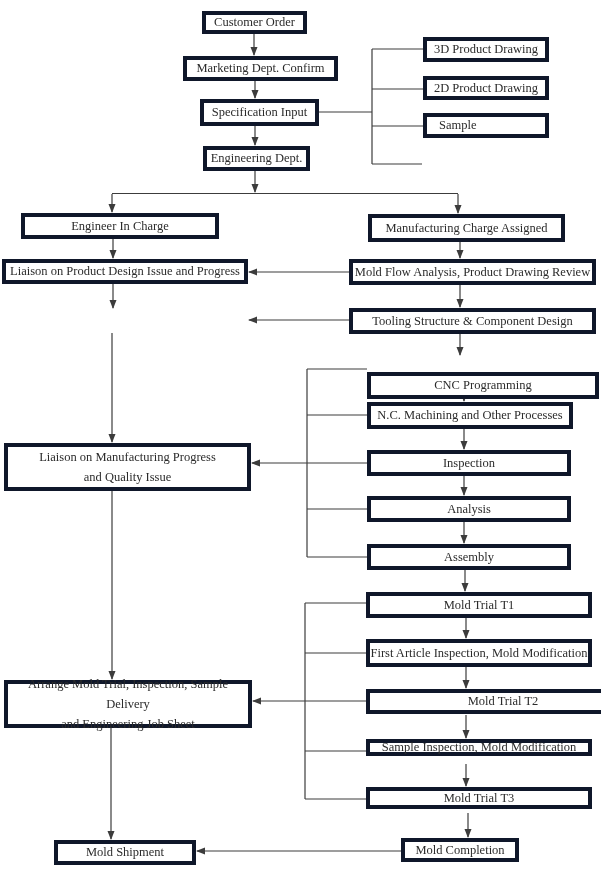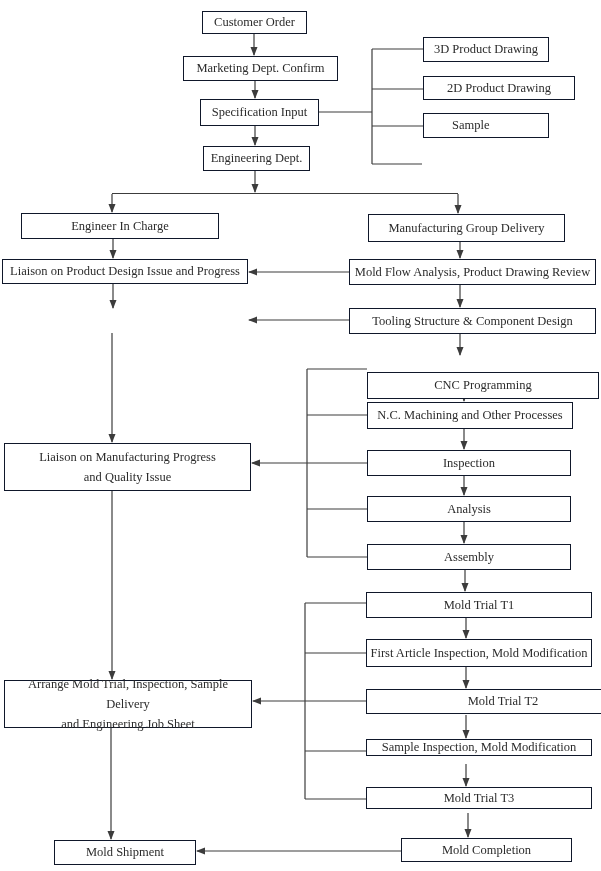--- a/index.html
+++ b/index.html
@@ -9,31 +9,31 @@
     background:#ffffff;
     font-family:"Liberation Serif", serif;
     color:#2b2b2b;
     overflow:hidden;
   }
   #wires{position:absolute;left:0;top:0;width:601px;height:871px;}
   .node{
     position:absolute;
     box-sizing:border-box;
     background:#ffffff;
-    border:1px solid #0f172a;
+    border:4px solid #0f172a;
     display:flex;
     align-items:center;
     justify-content:center;
     text-align:center;
     white-space:nowrap;
     font-size:12.5px;
     line-height:1.2;
   }
   .node.wrap{white-space:pre-line;line-height:1.6;}
-  .node.left{justify-content:flex-start;padding-left:28px;}
+  .node.left{justify-content:flex-start;padding-left:12px;}
 </style>
 </head>
 <body>
 
 <div id="canvas">
 
   <svg id="wires" width="601" height="871" viewBox="0 0 601 871">
     <defs>
       <marker id="ah" markerWidth="10" markerHeight="9" refX="8" refY="3.5" orient="auto" markerUnits="userSpaceOnUse">
         <path d="M0,0 L9,3.5 L0,7 Z" fill="#3c3c3c"></path>
@@ -101,25 +101,25 @@
       <path d="M401,851 L197,851" marker-end="url(#ah)"></path>
     </g>
   </svg>
 
   <div class="node" style="left:202px;top:11px;width:105px;height:23px">Customer Order</div>
   <div class="node" style="left:183px;top:56px;width:155px;height:25px">Marketing Dept. Confirm</div>
   <div class="node" style="left:200px;top:99px;width:119px;height:27px">Specification Input</div>
   <div class="node" style="left:203px;top:146px;width:107px;height:25px">Engineering Dept.</div>
 
   <div class="node" style="left:423px;top:37px;width:126px;height:25px">3D Product Drawing</div>
-  <div class="node" style="left:423px;top:76px;width:152px;height:24px">2D Product Drawing</div>
+  <div class="node" style="left:423px;top:76px;width:126px;height:24px">2D Product Drawing</div>
   <div class="node left" style="left:423px;top:113px;width:126px;height:25px">Sample</div>
 
   <div class="node" style="left:21px;top:213px;width:198px;height:26px">Engineer In Charge</div>
-  <div class="node" style="left:368px;top:214px;width:197px;height:28px">Manufacturing Group Delivery</div>
+  <div class="node" style="left:368px;top:214px;width:197px;height:28px">Manufacturing Charge Assigned</div>
 
   <div class="node" style="left:2px;top:259px;width:246px;height:25px">Liaison on Product Design Issue and Progress</div>
   <div class="node wrap" style="left:4px;top:443px;width:247px;height:48px">Liaison on Manufacturing Progress
 and Quality Issue</div>
   <div class="node wrap" style="left:4px;top:680px;width:248px;height:48px">Arrange Mold Trial, Inspection, Sample Delivery
 and Engineering Job Sheet</div>
   <div class="node" style="left:54px;top:840px;width:142px;height:25px">Mold Shipment</div>
 
   <div class="node" style="left:349px;top:259px;width:247px;height:26px">Mold Flow Analysis, Product Drawing Review</div>
   <div class="node" style="left:349px;top:308px;width:247px;height:26px">Tooling Structure &amp; Component Design</div>
@@ -128,15 +128,15 @@
   <div class="node" style="left:367px;top:402px;width:206px;height:27px">N.C. Machining and Other Processes</div>
   <div class="node" style="left:367px;top:450px;width:204px;height:26px">Inspection</div>
   <div class="node" style="left:367px;top:496px;width:204px;height:26px">Analysis</div>
   <div class="node" style="left:367px;top:544px;width:204px;height:26px">Assembly</div>
 
   <div class="node" style="left:366px;top:592px;width:226px;height:26px">Mold Trial T1</div>
   <div class="node" style="left:366px;top:639px;width:226px;height:28px">First Article Inspection, Mold Modification</div>
   <div class="node" style="left:366px;top:689px;width:274px;height:25px">Mold Trial T2</div>
   <div class="node" style="left:366px;top:739px;width:226px;height:17px">Sample Inspection, Mold Modification</div>
   <div class="node" style="left:366px;top:787px;width:226px;height:22px">Mold Trial T3</div>
-  <div class="node" style="left:401px;top:838px;width:171px;height:24px">Mold Completion</div>
+  <div class="node" style="left:401px;top:838px;width:118px;height:24px">Mold Completion</div>
 
 </div>
 
 </body></html>

